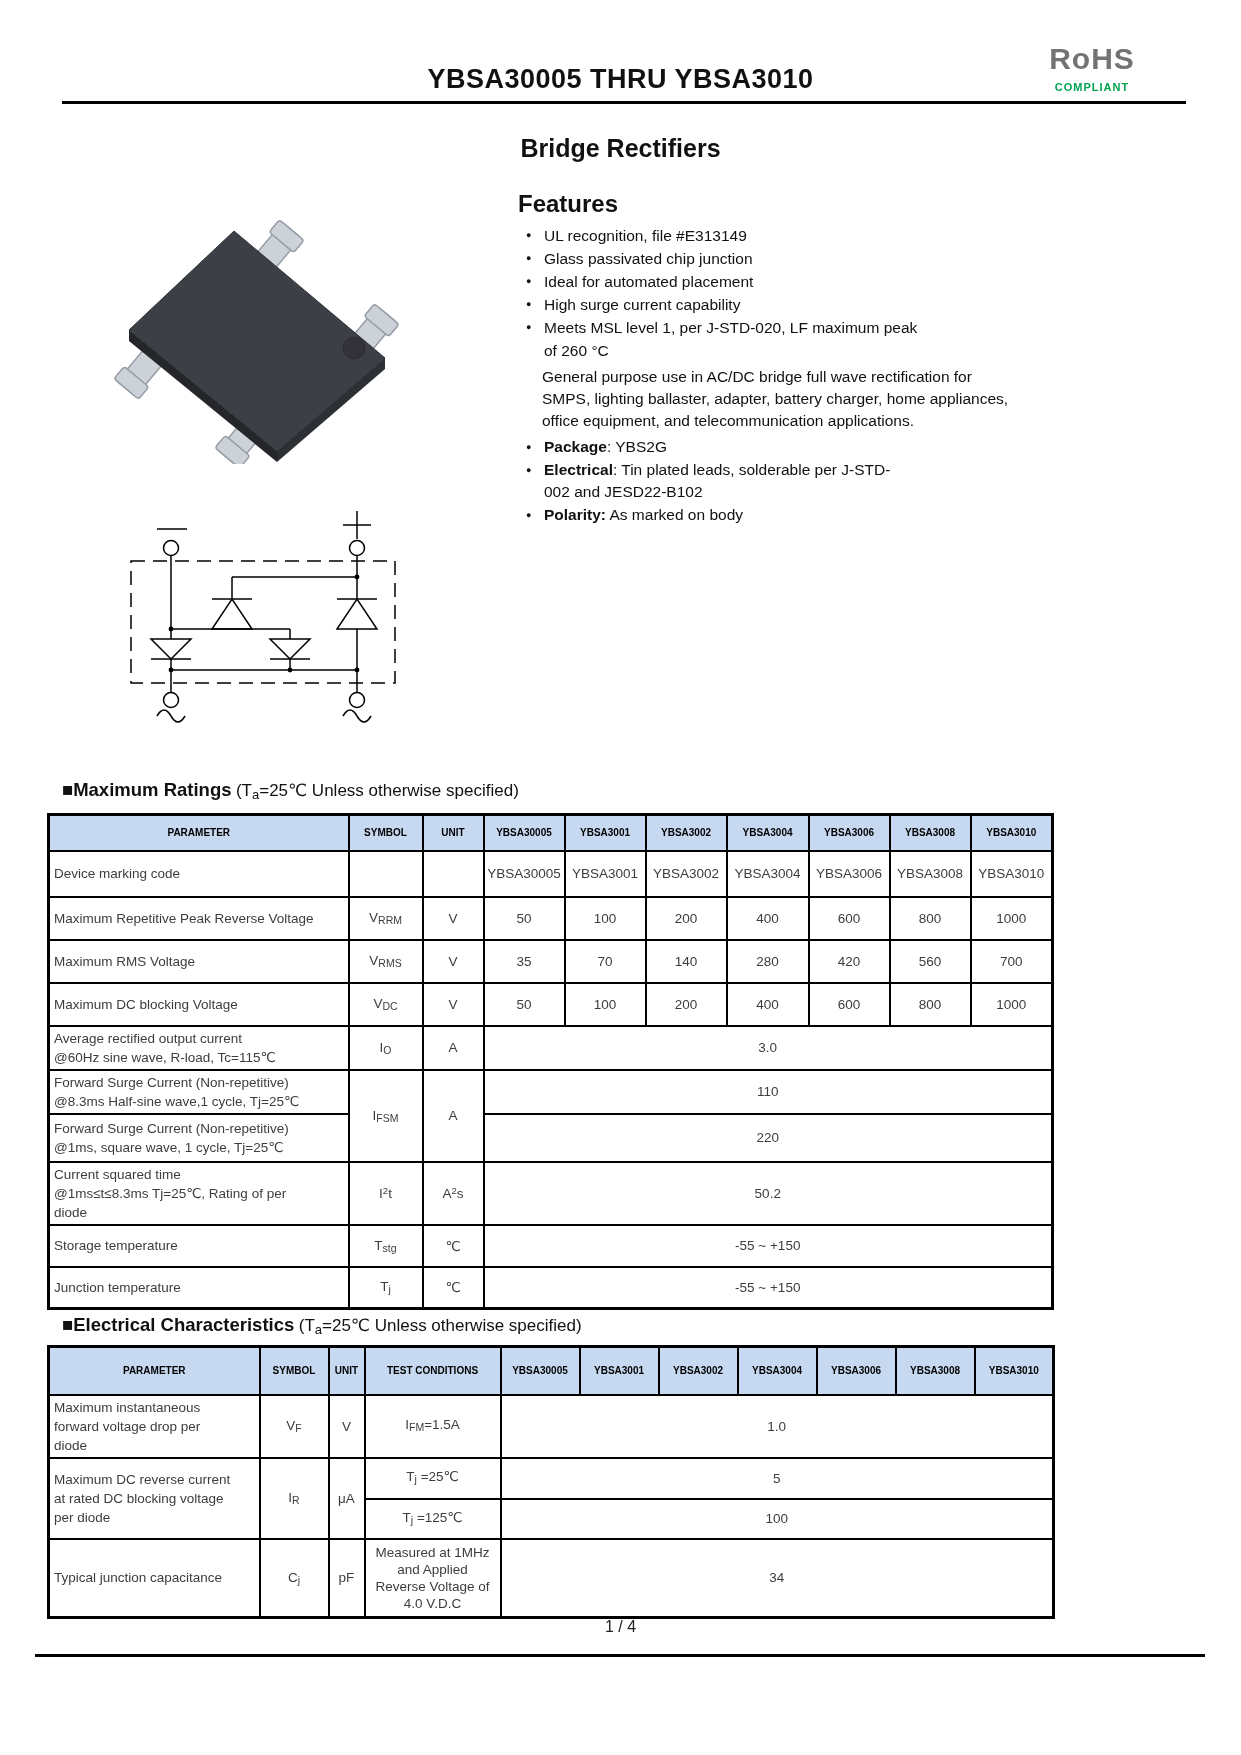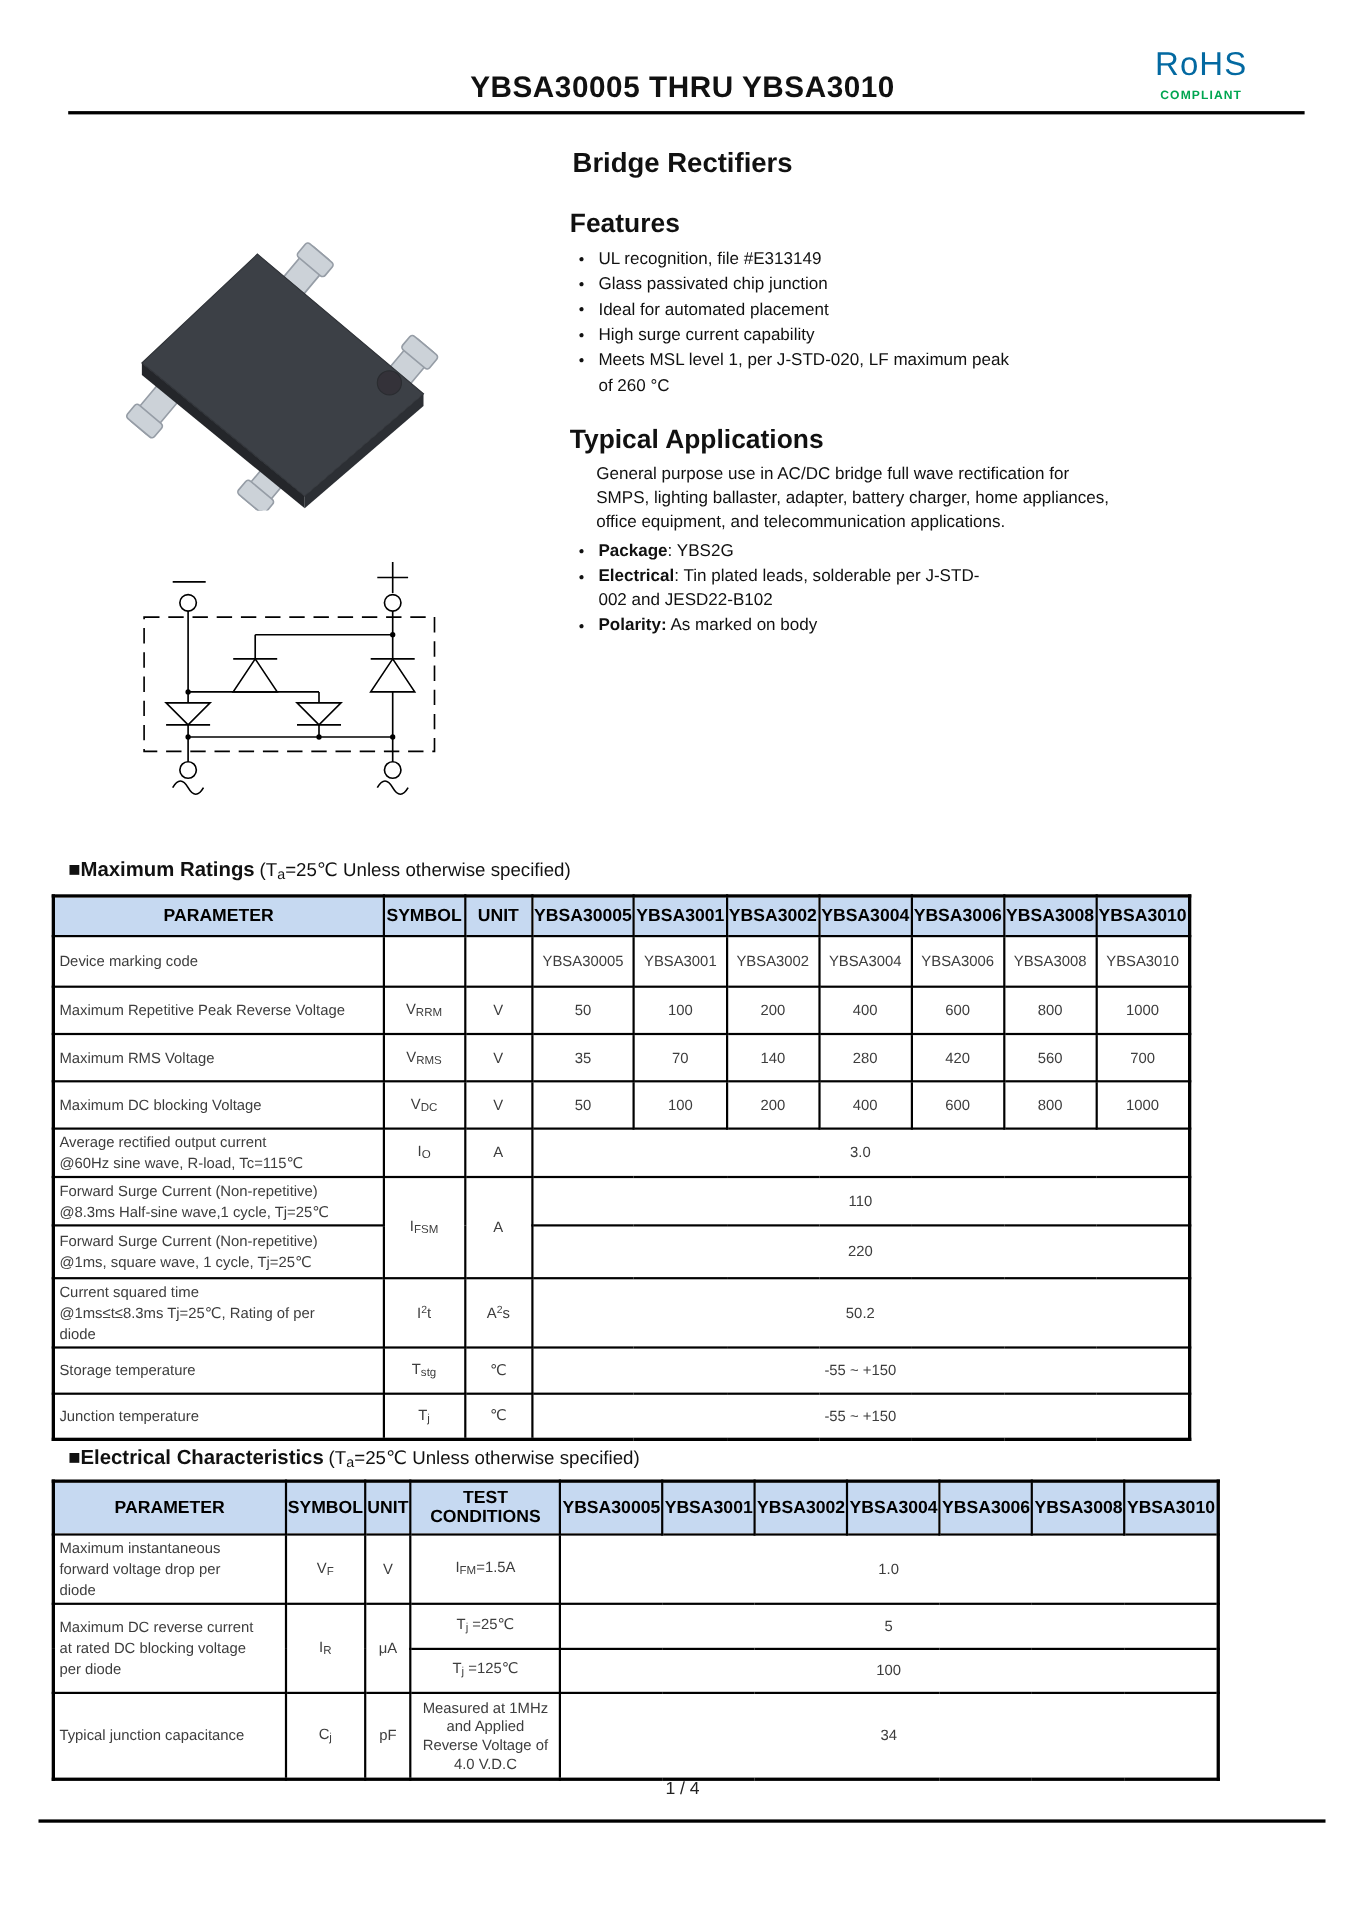--- a/index.html
+++ b/index.html
@@ -6,21 +6,21 @@
   body{
     width:1241px;height:1755px;position:relative;
     font-family:"Liberation Sans","DejaVu Sans",sans-serif;
     color:#111;overflow:hidden;
   }
   .abs{position:absolute;}
 
   
   .doc-title{top:64px;left:0;width:1241px;text-align:center;font-size:27px;font-weight:bold;letter-spacing:.5px;}
   .rohs-box{top:44px;left:1022px;width:140px;text-align:center;}
-  .rohs-main{font-size:30px;font-weight:normal;color:#0369a1;letter-spacing:1px;line-height:30px;}
+  .rohs-main{font-size:30px;font-weight:bold;color:#737373;letter-spacing:1px;line-height:30px;}
   .rohs-sub{font-size:11px;font-weight:bold;color:#00a550;letter-spacing:1px;margin-top:7px;}
   .rule-top{top:101px;left:62px;width:1124px;height:3px;background:#000;}
   .subtitle{top:134px;left:0;width:1241px;text-align:center;font-size:25px;font-weight:bold;}
 
   
   .pkg{top:188px;left:92px;width:336px;height:276px;}
   .schem{top:462px;left:112px;width:306px;height:266px;}
 
   
   .rcol{top:190px;left:518px;width:620px;}
@@ -41,21 +41,21 @@
   .sec1-title{top:779px;left:62px;}
   .sec2-title{top:1314px;left:62px;}
   .sec-bold{font-size:18.5px;font-weight:bold;}
   .sec-cond{font-size:17px;}
   .tsub{font-size:13px;vertical-align:-3px;}
 
   
   table.dt{border-collapse:collapse;table-layout:fixed;background:#fff;}
   table.dt td{border:2px solid #000;overflow:hidden;}
   table.mrt,table.ect{border:3px solid #000;}
-  td.hd{background:#c6d9f1;font-weight:bold;font-size:16px;text-align:center;color:#000;padding:0 1px;}
+  td.hd{background:#c6d9f1;font-weight:bold;font-size:10px;text-align:center;color:#000;padding:0 1px;}
   td.pc{font-size:13.5px;color:#3d3d3d;text-align:left;padding:2px 4px;line-height:19px;}
   td.sc,td.uc,td.vc,td.cc{font-size:13.5px;color:#3d3d3d;text-align:center;padding:0 1px;}
   .sb{font-size:10.5px;vertical-align:-2px;}
   .sp{font-size:9.5px;vertical-align:4px;}
   tr.h36{height:36px;} tr.h46{height:46px;} tr.h43{height:43px;}
   tr.h42{height:42px;} tr.h48{height:48px;} tr.h60{height:60px;}
   tr.eh48{height:48px;} tr.e58{height:58px;} tr.e41{height:41px;} tr.e40{height:40px;} tr.e79{height:79px;}
   td.cc{line-height:17px;}
 
   .mrt-wrap{top:813px;left:47px;}
@@ -164,21 +164,20 @@
 <div class="abs rcol">
   <div class="sec-head">Features</div>
   <ul class="blist">
     <li><span class="bullet">●</span><span>UL recognition, file #E313149</span></li>
     <li><span class="bullet">●</span><span>Glass passivated chip junction</span></li>
     <li><span class="bullet">●</span><span>Ideal for automated placement</span></li>
     <li><span class="bullet">●</span><span>High surge current capability</span></li>
     <li><span class="bullet">●</span><span>Meets MSL level 1, per J-STD-020, LF maximum peak of 260 °C</span></li>
   </ul>
 
-  <div class="sec-head apps-head">Typical Applications</div>
   <div class="apps-body">General purpose use in AC/DC bridge full wave rectification for SMPS, lighting ballaster, adapter, battery charger, home appliances, office equipment, and telecommunication applications.</div>
 
   <ul class="mlist">
     <li>
       <span class="bullet">●</span><span class="blbl">Package</span><span>: YBS2G</span>
     </li>
     <li>
       <span class="bullet">●</span><span class="blbl">Electrical</span><span>: Tin plated leads, solderable per J-STD-002 and JESD22-B102</span>
     </li>
     <li>

